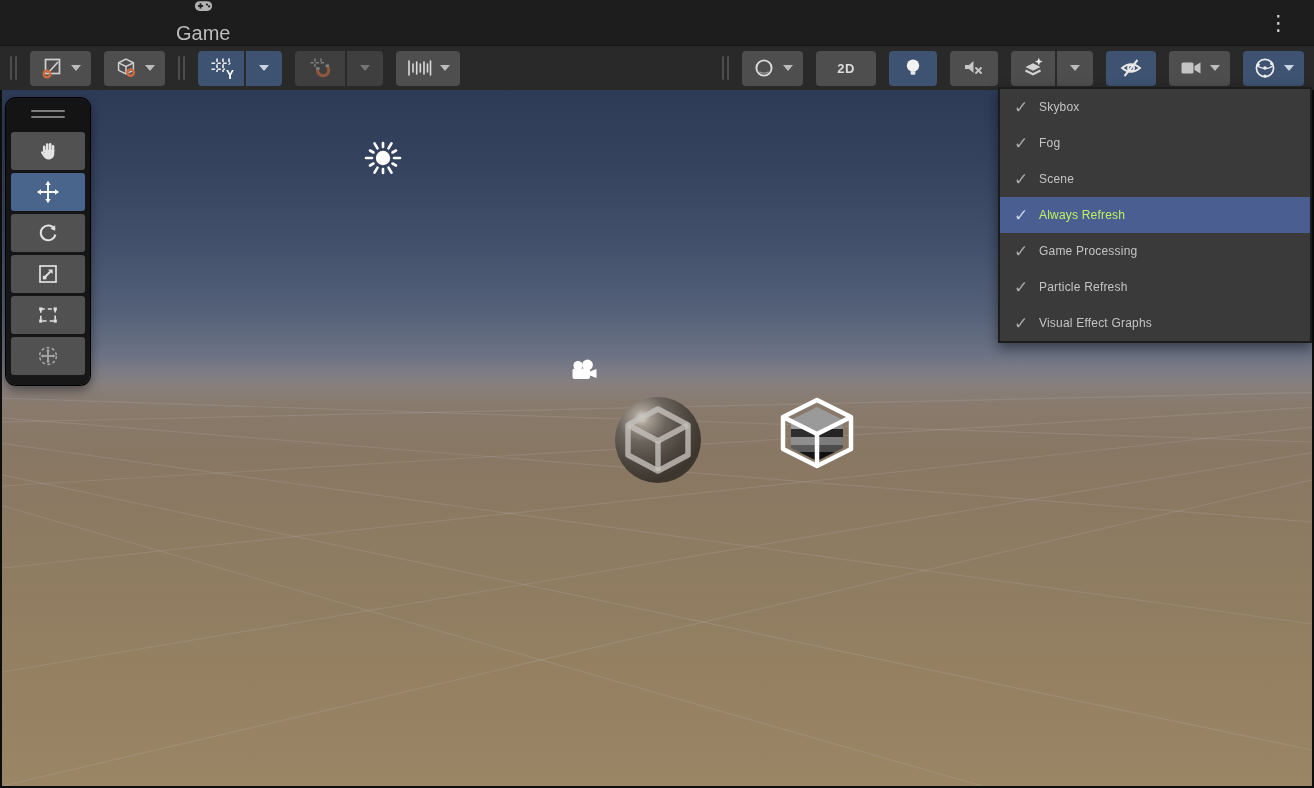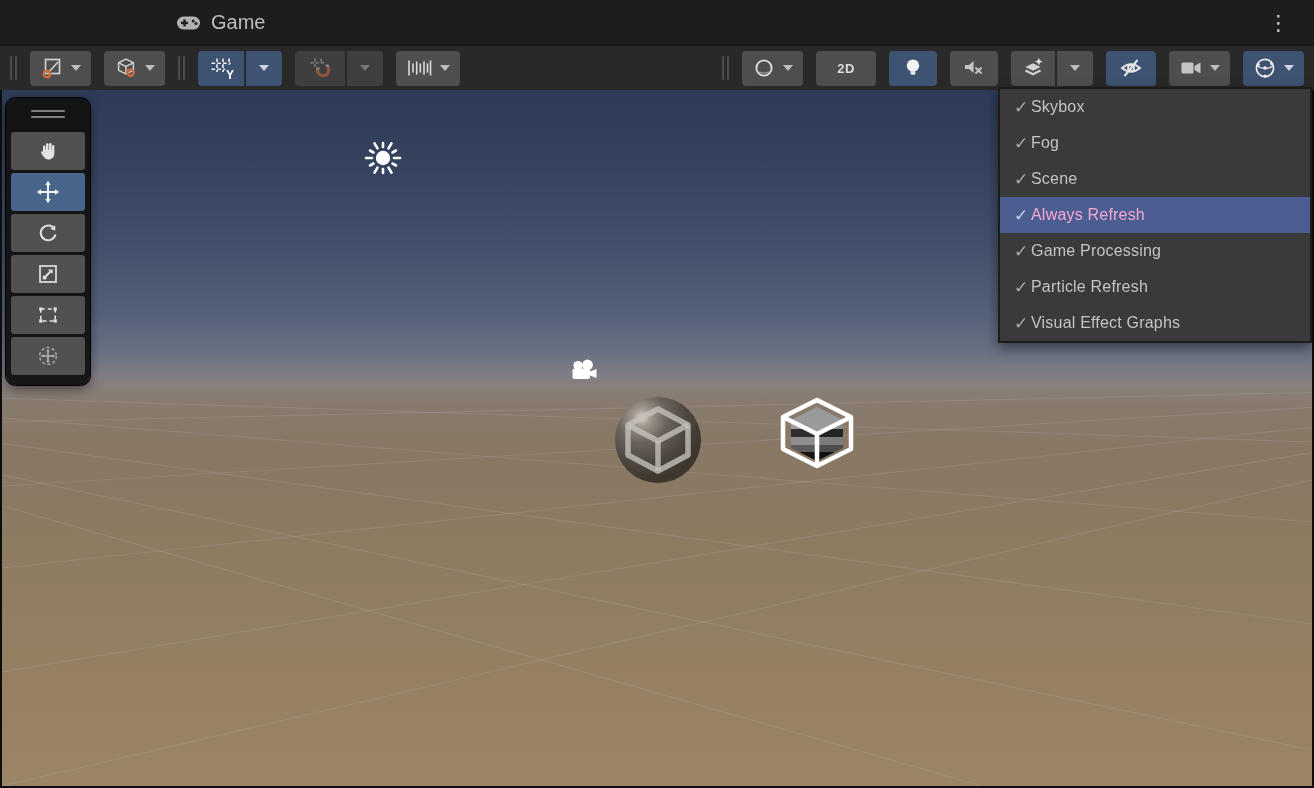--- a/index.html
+++ b/index.html
@@ -5,21 +5,21 @@
   html,body{margin:0;padding:0;width:1314px;height:788px;overflow:hidden;
     background:#0d0d0d;font-family:"Liberation Sans","DejaVu Sans",sans-serif;
     -webkit-font-smoothing:antialiased;}
   *{box-sizing:border-box;}
 
   
   .topbar{position:absolute;left:0;top:0;width:1314px;height:45px;background:#1d1d1d;}
   .tab{position:absolute;top:0;height:45px;display:flex;align-items:center;gap:10px;
        padding:0 18px;cursor:default;}
   .tab-scene{left:2px;width:153px;background:#383838;border-radius:7px 7px 0 0;}
-  .tab-game{left:158px;}
+  .tab-game{left:158px;flex-direction:column;}
   .tab-label{font-size:20px;color:#c9c9c9;}
   .tab-game .tab-label{color:#bdbdbd;}
   .kebab{position:absolute;right:16px;top:0;height:45px;display:flex;align-items:center;
          font-size:21px;color:#cfcfcf;padding:0 8px;letter-spacing:1px;}
 
   
   .toolbar{position:absolute;left:0;top:45px;width:1314px;height:45px;background:#292929;
     border-top:1px solid #161616;display:flex;align-items:center;padding:0 10px;gap:13px;}
   .sep{display:flex;gap:3px;align-items:center;height:26px;}
   .sep i{display:block;width:2px;height:24px;background:#4d4d4d;border-radius:1px;}
@@ -63,23 +63,23 @@
   .probe-sphere{width:86px;height:86px;border-radius:50%;
     background:radial-gradient(circle at 31% 24%, #ded9d2 0%, #a59c92 9%, #6b645c 28%,
       #4c463f 52%, #3c352c 74%, #4e4234 92%, #5a4b3a 100%);
     display:flex;align-items:center;justify-content:center;}
 
   
   .menu{position:absolute;left:998px;top:87px;width:314px;background:#3a3a3a;
     border:2px solid #1c1c1c;box-shadow:0 5px 12px rgba(0,0,0,.45);z-index:30;}
   .menu-row{height:36px;display:flex;align-items:center;cursor:default;}
   .menu-row .check{width:31px;padding-left:14px;font-size:17px;color:#a9a9a9;}
-  .menu-row .mlabel{font-size:16px;color:#c4c4c4;letter-spacing:.2px;}
+  .menu-row .mlabel{font-size:12px;color:#c4c4c4;letter-spacing:.2px;margin-left:8px;}
   .menu-row.hl{background:#4a5e92;}
-  .menu-row.hl .mlabel{color:#f9a8d4;}
+  .menu-row.hl .mlabel{color:#bef264;}
   .menu-row.hl .check{color:#c9d2e8;}
 
   svg{display:block;}
 </style>
 </head>
 <body>
 
 <div class="topbar">
   <div class="tab tab-game">
     <svg width="25" height="16" viewBox="0 0 25 16">

